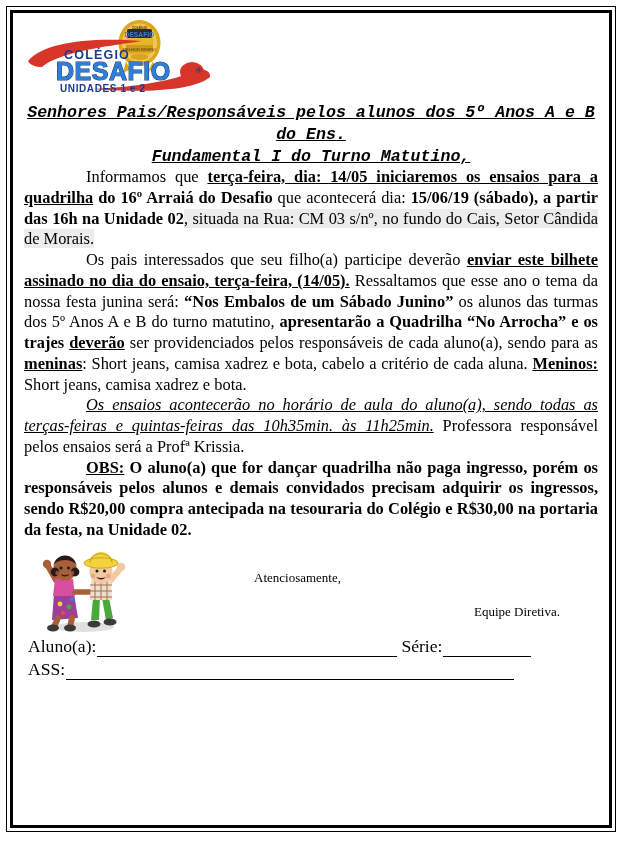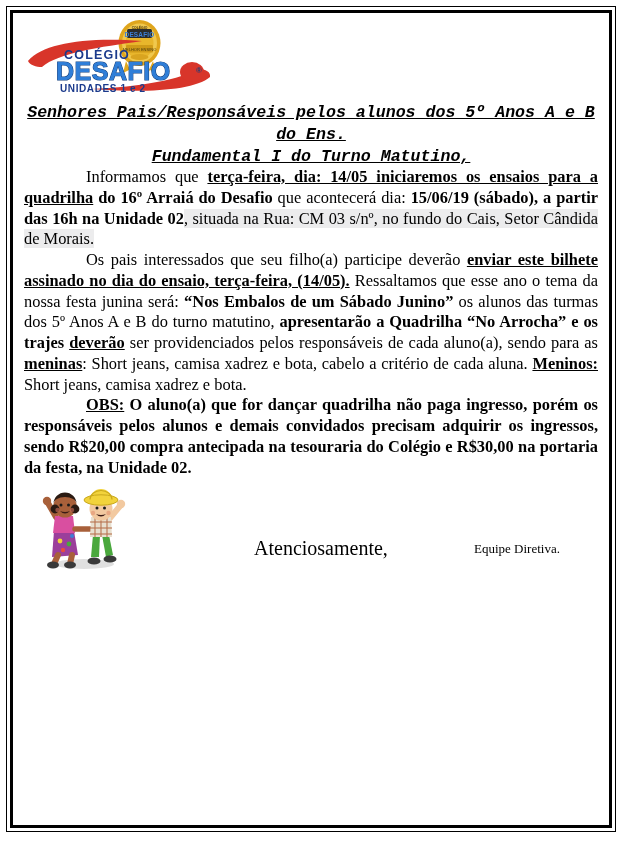--- a/index.html
+++ b/index.html
@@ -104,23 +104,22 @@
     position: absolute;
     left: 14px;
     top: 2px;
     width: 96px;
     height: 84px;
   }
   .closing-text {
     position: absolute;
     left: 232px;
     top: 22px;
-    font-size: 20px;
+    font-size: 13px;
     line-height: 1.3;
-    margin-top: 28px;
   }
   .signoff {
     position: absolute;
     left: 452px;
     top: 56px;
     font-size: 13px;
     white-space: nowrap;
   }
 
   
@@ -190,20 +189,21 @@
     <div><span>Senhores Pais/Responsáveis pelos alunos dos 5º Anos A e B do Ens.</span></div>
     <div><span>Fundamental I do Turno Matutino,</span></div>
   </div>
 
   <div class="body-text">
 
     <p><span class="indent"></span><span>Informamos que </span><span class="bu">terça-feira, dia: 14/05 iniciaremos os ensaios para a quadrilha</span><span class="b"> do 16º Arraiá do Desafio</span><span> que acontecerá dia: </span><span class="b">15/06/19 (sábado), a partir das 16h na Unidade 02</span><span class="shade">, situada na Rua: CM 03 s/nº, no fundo do Cais, Setor Cândida de Morais.</span></p>
 
     <p><span class="indent"></span><span>Os pais interessados que seu filho(a) participe deverão </span><span class="bu">enviar este bilhete assinado no dia do ensaio, terça-feira, (14/05).</span><span> Ressaltamos que esse ano o tema da nossa festa junina será: </span><span class="bi">“Nos Embalos de um Sábado Junino”</span><span> os alunos das turmas dos 5º Anos A e B do turno matutino, </span><span class="b">apresentarão a Quadrilha “No Arrocha” e os trajes </span><span class="bu">deverão</span><span> ser providenciados pelos responsáveis de cada aluno(a), sendo para as </span><span class="bu">meninas</span><span>: Short jeans, camisa xadrez e bota, cabelo a critério de cada aluna. </span><span class="bu">Meninos:</span><span> Short jeans, camisa xadrez e bota.</span></p>
 
+    <p><span class="indent"></span><span class="iu">Os ensaios acontecerão no horário de aula do aluno(a), sendo todas as terças-feiras e quintas-feiras das 10h35min. às 11h25min.</span><span> Professora responsável pelos ensaios será a Profª Krissia.</span></p>
 
     <p><span class="indent"></span><span class="bu">OBS:</span><span class="b"> O aluno(a) que for dançar quadrilha não paga ingresso, porém os responsáveis pelos alunos e demais convidados precisam adquirir os ingressos, sendo R$20,00 compra antecipada na tesouraria do Colégio e R$30,00 na portaria da festa, na Unidade 02.</span></p>
 
   </div>
 
   <div class="closing-row">
 
     <div class="clipart">
       <svg width="96" height="84" viewBox="0 0 96 84">
 
@@ -276,15 +276,29 @@
           <path d="M54 12.5 a11 9 0 0 1 22 0" fill="none" stroke="#c9a81c" stroke-width="1.2"></path>
           <ellipse cx="65" cy="13" rx="17" ry="5.2" fill="none" stroke="#c9a81c" stroke-width="1"></ellipse>
         </g>
       </svg>
     </div>
 
     <div class="closing-text">Atenciosamente,</div>
     <div class="signoff">Equipe Diretiva.</div>
   </div>
 
+  <div class="form-area">
+
+    <div class="form-line">
+      <span class="field-label">Aluno(a):</span>
+      <span class="rule rule-aluno"></span>
+      <span class="field-label serie-label">Série:</span>
+      <span class="rule rule-serie"></span>
+    </div>
+
+    <div class="form-line">
+      <span class="field-label">ASS:</span>
+      <span class="rule rule-ass"></span>
+    </div>
+  </div>
 
 </div>
 </div>
 
 </body></html>

